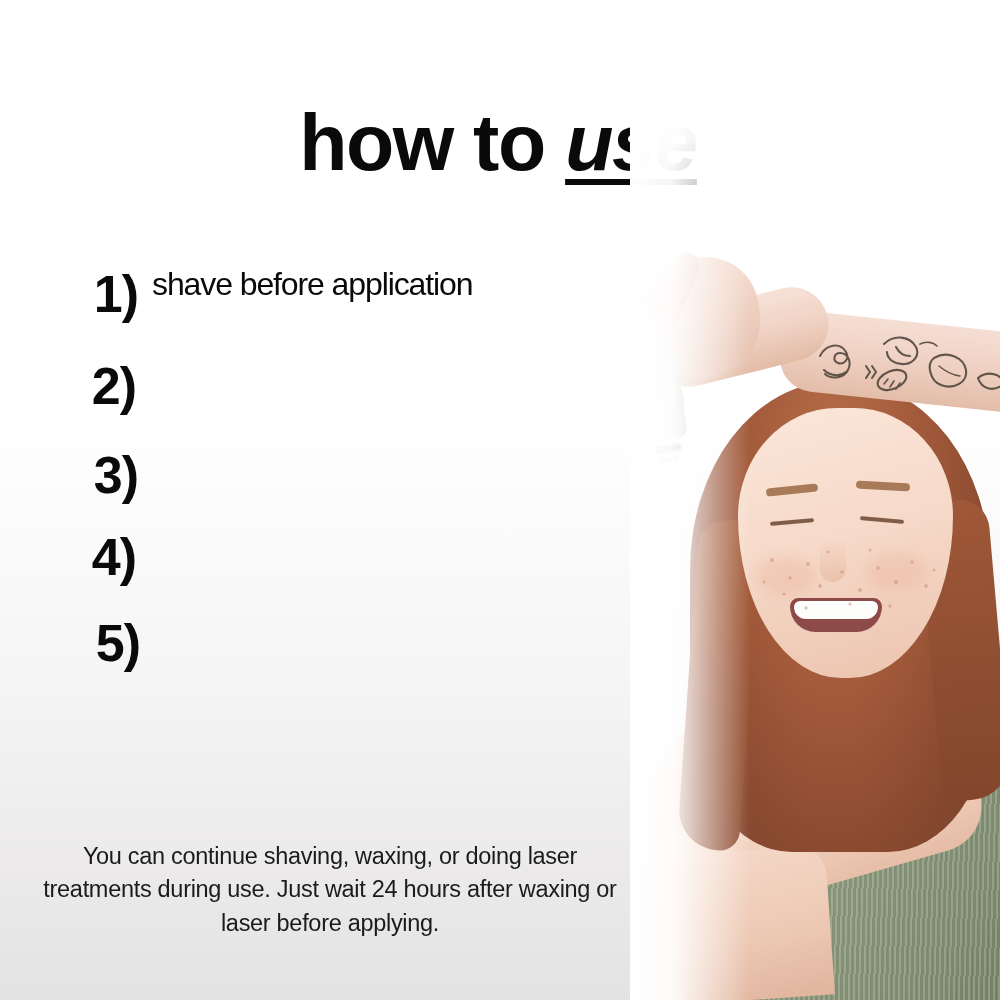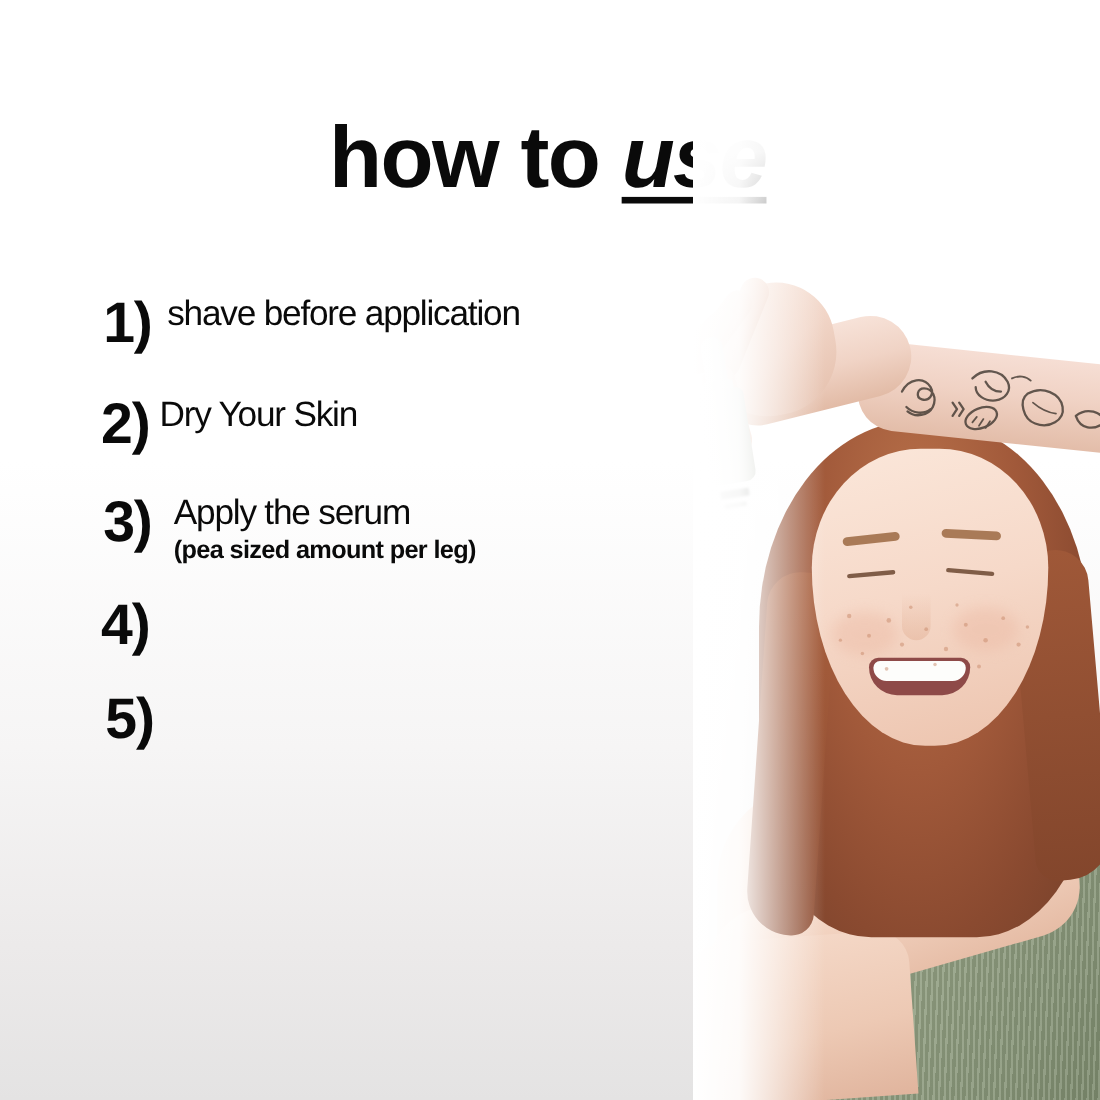--- a/index.html
+++ b/index.html
@@ -276,44 +276,37 @@
     <div class="step s1">
       <div class="step-num">1)</div>
       <div class="step-body">
         <div class="step-text">shave before application</div>
 
       </div>
     </div>
 
     <div class="step s2">
       <div class="step-num">2)</div>
-      <div class="step-body">
-        <div class="step-text">Dry Your Skin</div>
-
-      </div>
     </div>
 
     <div class="step s3">
       <div class="step-num">3)</div>
-      <div class="step-body">
-        <div class="step-text">Apply the serum</div>
-        <div class="step-sub">(pea sized amount per leg)</div>
-      </div>
     </div>
 
     <div class="step s4">
       <div class="step-num">4)</div>
     </div>
 
     <div class="step s5">
       <div class="step-num">5)</div>
     </div>
 
   </div>
 
+  <div id="footnote">You can continue shaving, waxing, or doing laser treatments during use. Just wait 24 hours after waxing or laser before applying.</div>
 
   <div id="photo">
 
     <div class="torso"></div>
     <div class="shoulder-r"></div>
     <div class="top-green">
         <div class="ribs"></div>
       </div>
     <div class="top-strap">
         <div class="ribs"></div>

